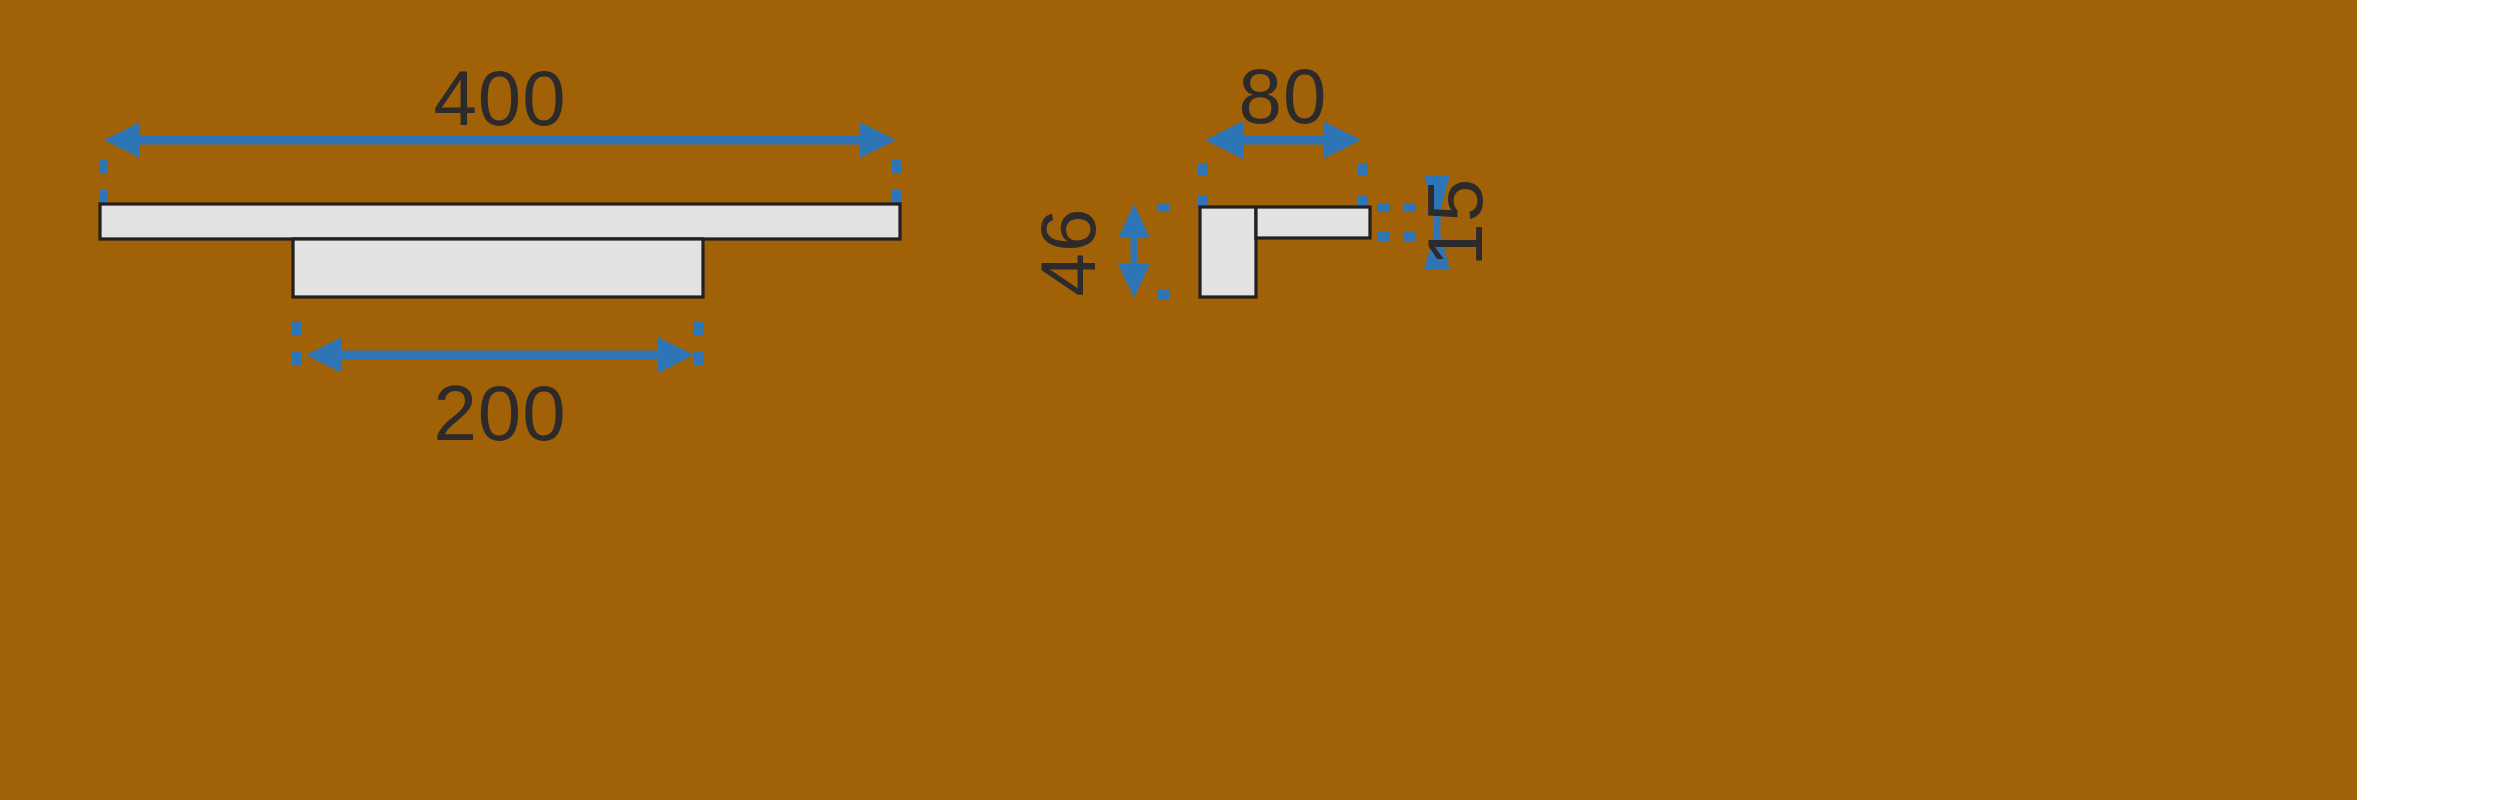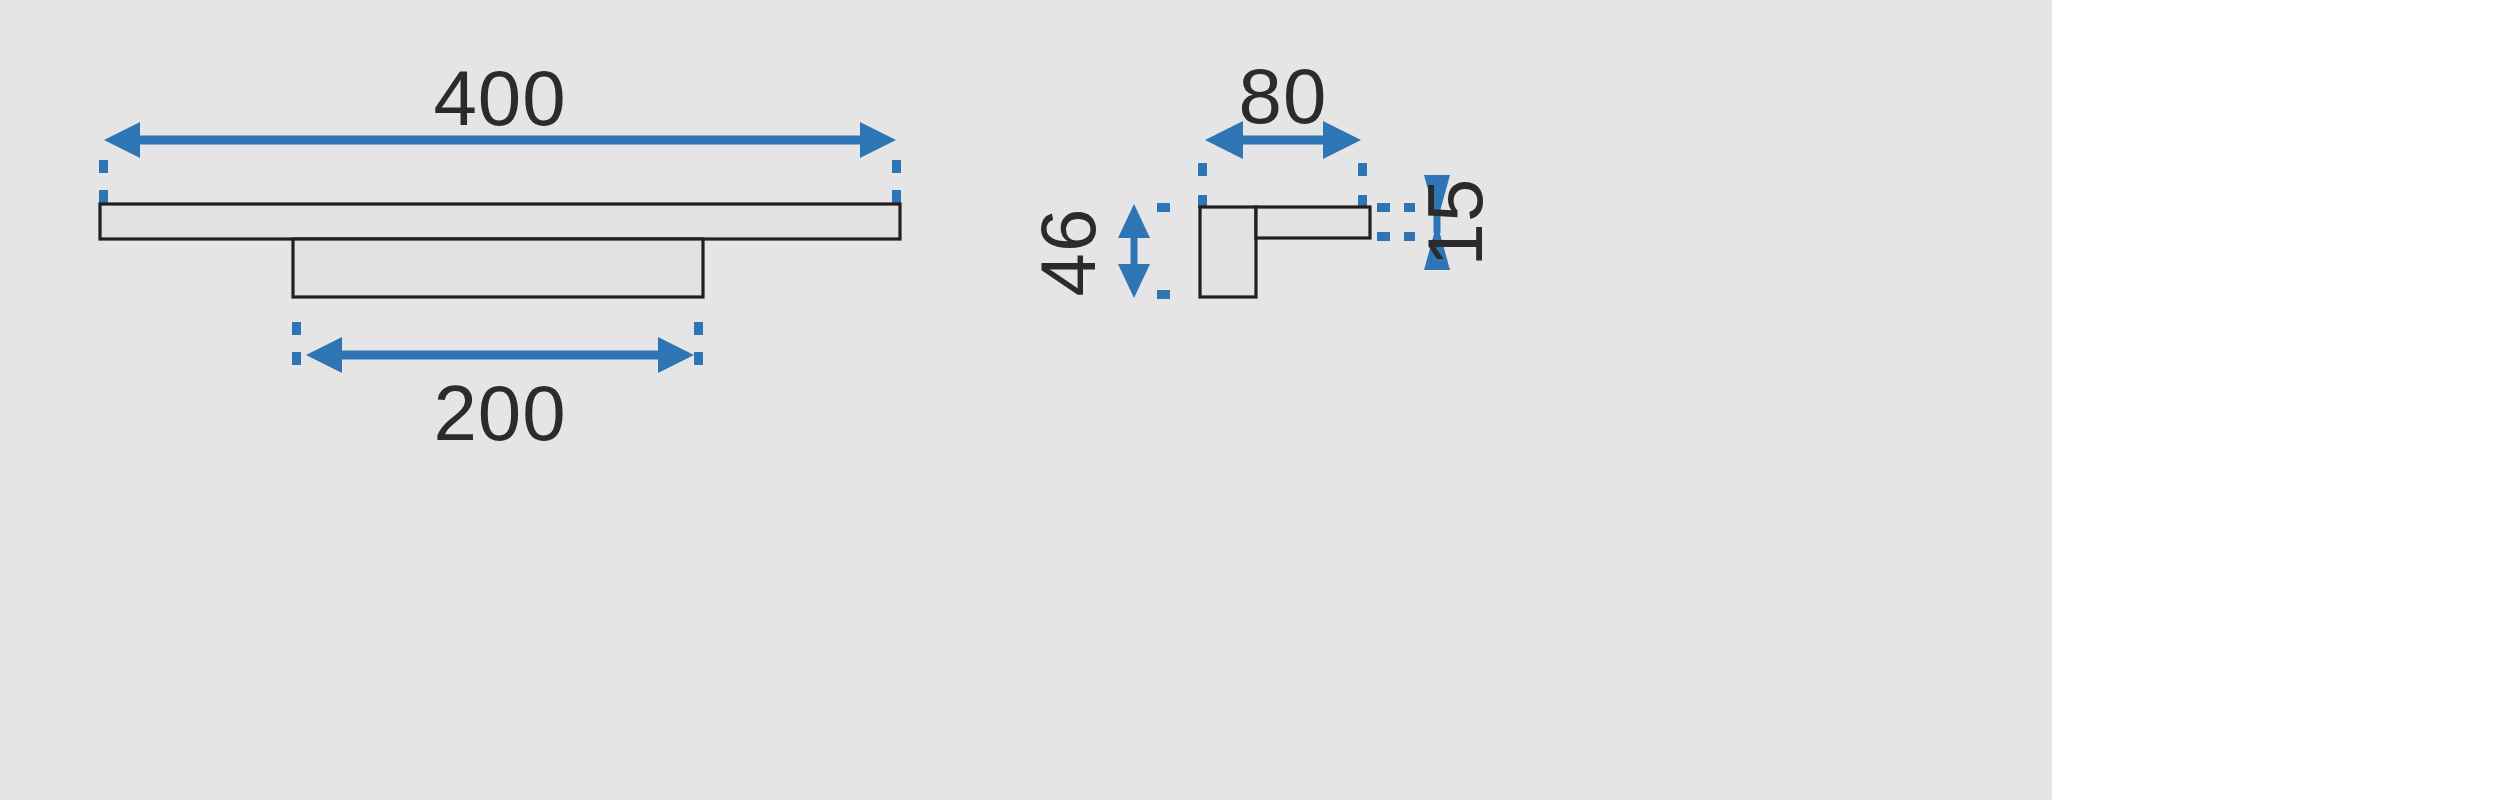--- a/index.html
+++ b/index.html
@@ -5,23 +5,23 @@
   html, body {
     margin: 0;
     padding: 0;
     background: #ffffff;
   }
   body {
     font-family: "Liberation Sans", sans-serif;
   }
   #stage {
     position: relative;
-    width: 2052px;
+    width: 2357px;
     height: 800px;
-    background: #e5e5e5;
+    background: #a16207;
     overflow: hidden;
   }
   #stage svg {
     position: absolute;
     top: 0;
     left: 0;
     width: 2506px;
     height: 800px;
   }
   .dim-text {

